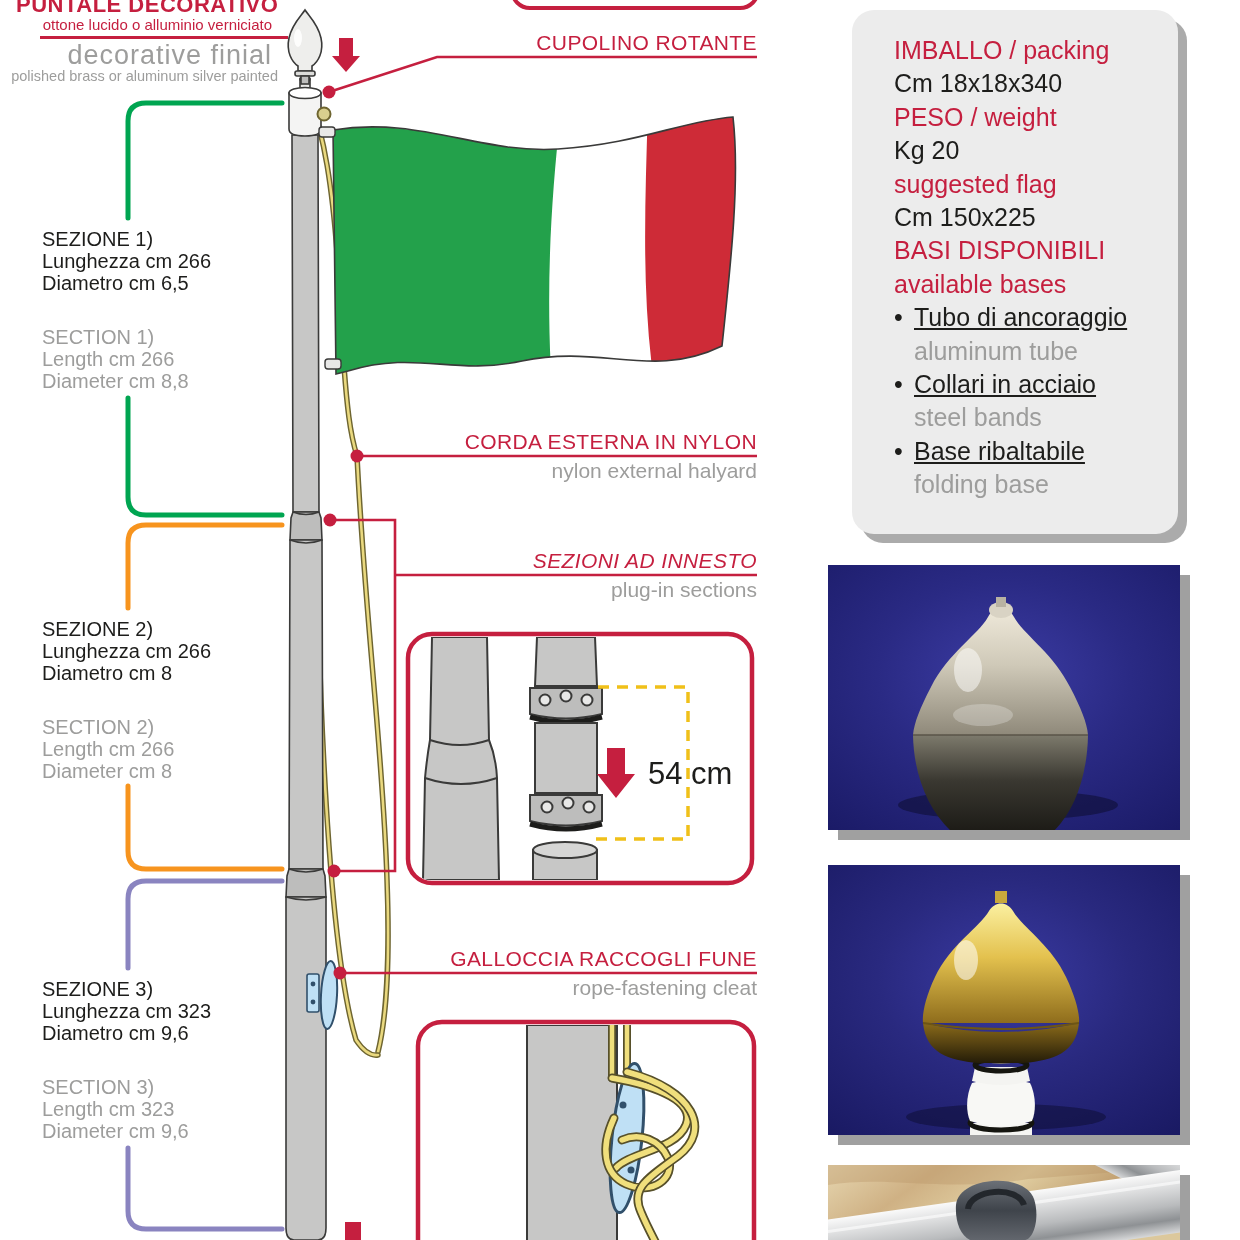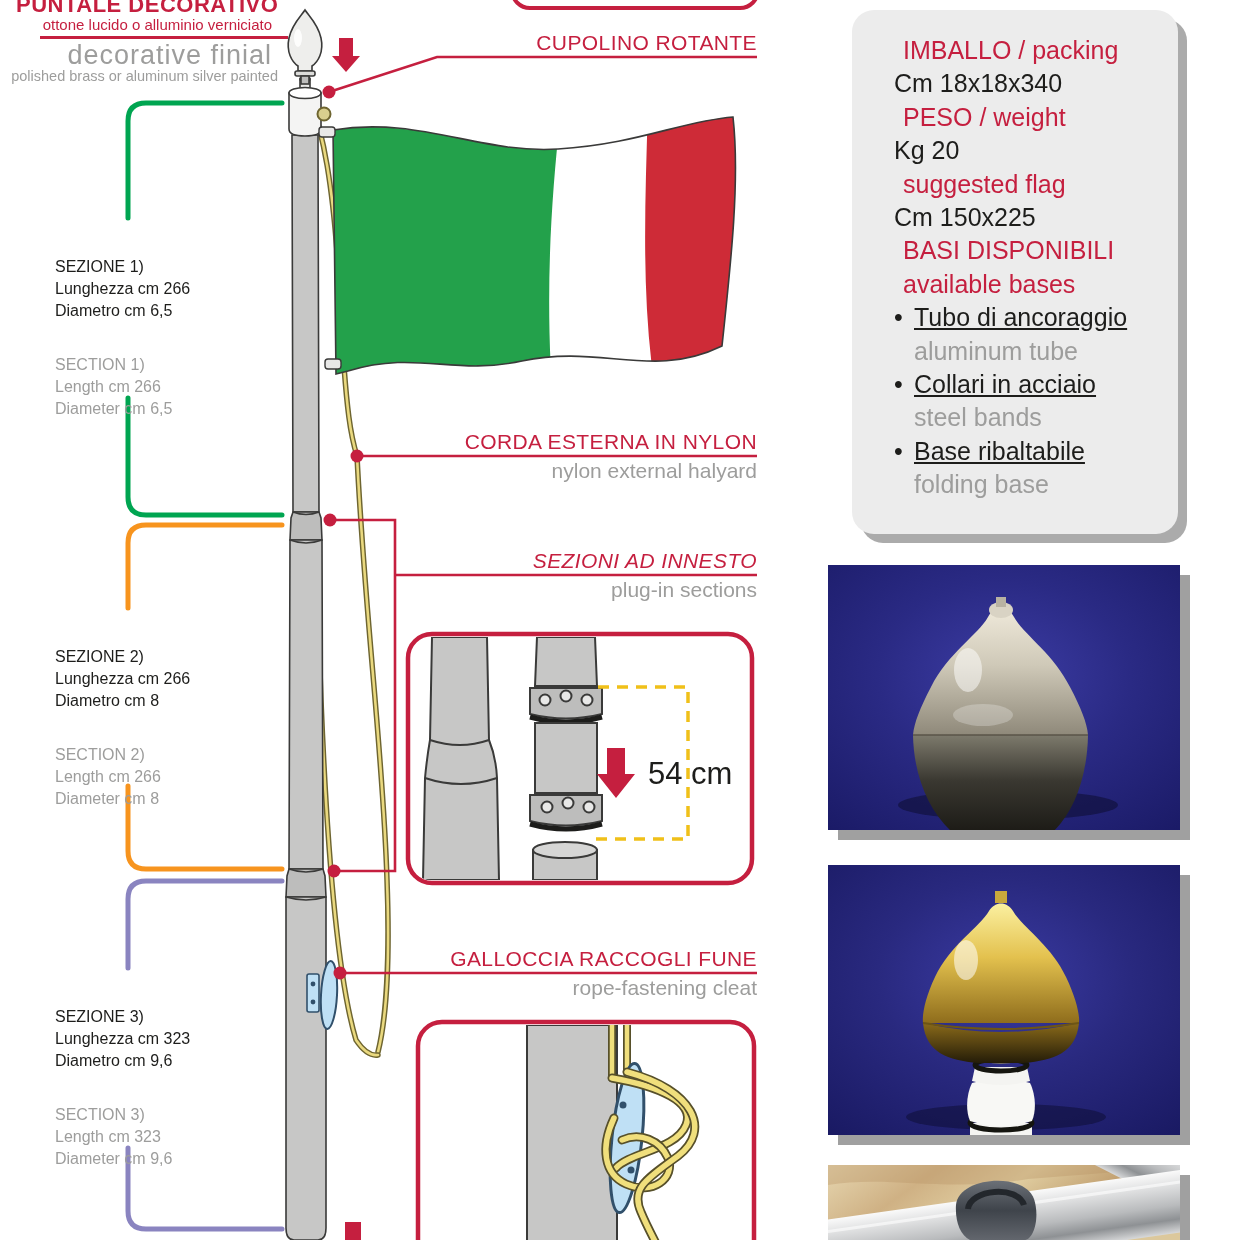--- a/index.html
+++ b/index.html
@@ -16,35 +16,35 @@
   
   .hdr{left:16px;top:0;width:256px;text-align:right;}
   .hdr-title{position:absolute;right:0;top:-8px;width:256px;font-size:22px;font-weight:700;
              color:var(--red);letter-spacing:.5px;white-space:nowrap;}
   .hdr-sub-it{position:absolute;right:0;top:16px;width:300px;font-size:15px;color:var(--red);white-space:nowrap;}
   .hdr-rule{position:absolute;left:24px;top:36px;width:248px;height:3px;background:var(--red);}
   .hdr-title-en{position:absolute;right:0;top:40px;width:256px;font-size:27px;color:var(--gray);letter-spacing:1px;white-space:nowrap;}
   .hdr-sub-en{position:absolute;right:-6px;top:68px;width:300px;font-size:14.5px;color:var(--gray);white-space:nowrap;}
 
   
-  .section-block{position:absolute;left:55px;width:250px;font-size:16px;line-height:22px;color:var(--dark);margin-top:28px;}
+  .section-block{position:absolute;left:42px;width:250px;font-size:20px;line-height:22px;color:var(--dark);}
   .section-block p{margin:0;}
   .section-block .en{margin-top:32px;color:var(--gray);}
 
   
   .callout-title{position:absolute;left:420px;width:337px;text-align:right;font-size:21px;
                  color:var(--red);letter-spacing:.4px;white-space:nowrap;}
   .callout-sub{position:absolute;left:420px;width:337px;text-align:right;font-size:21px;
                color:var(--gray);white-space:nowrap;}
 
   
   .info-box{position:absolute;left:852px;top:10px;width:326px;height:524px;background:#ececec;
             border-radius:22px;box-shadow:9px 9px 0 #ababab;box-sizing:border-box;
             padding:24px 14px 0 42px;font-size:25px;line-height:33.4px;}
-  .info-box .red{color:var(--red);margin-left:9px;}
+  .info-box .red{color:var(--red);}
   .info-box .dark{color:var(--dark);}
   .info-bullet{position:relative;padding-left:20px;color:var(--dark);text-decoration:underline;}
   .info-bullet::before{content:"\2022";position:absolute;left:0;top:0;color:var(--dark);}
   .info-bullet-sub{padding-left:20px;color:var(--gray);}
 
   
   .photo{position:absolute;left:828px;width:352px;box-shadow:10px 10px 0 #a0a0a0;background:#28287d;}
 </style>
 </head>
 <body>
@@ -209,21 +209,21 @@
     <div class="hdr-sub-en">polished brass or aluminum silver painted</div>
   </div>
 
   <div class="section-block" style="top:228px;">
     <p>SEZIONE 1)</p>
     <p>Lunghezza cm 266</p>
     <p>Diametro cm 6,5</p>
     <div class="en">
       <p>SECTION 1)</p>
       <p>Length cm 266</p>
-      <p>Diameter cm 6,5</p>
+      <p>Diameter cm 8,8</p>
     </div>
   </div>
   <div class="section-block" style="top:618px;">
     <p>SEZIONE 2)</p>
     <p>Lunghezza cm 266</p>
     <p>Diametro cm 8</p>
     <div class="en">
       <p>SECTION 2)</p>
       <p>Length cm 266</p>
       <p>Diameter cm 8</p>

